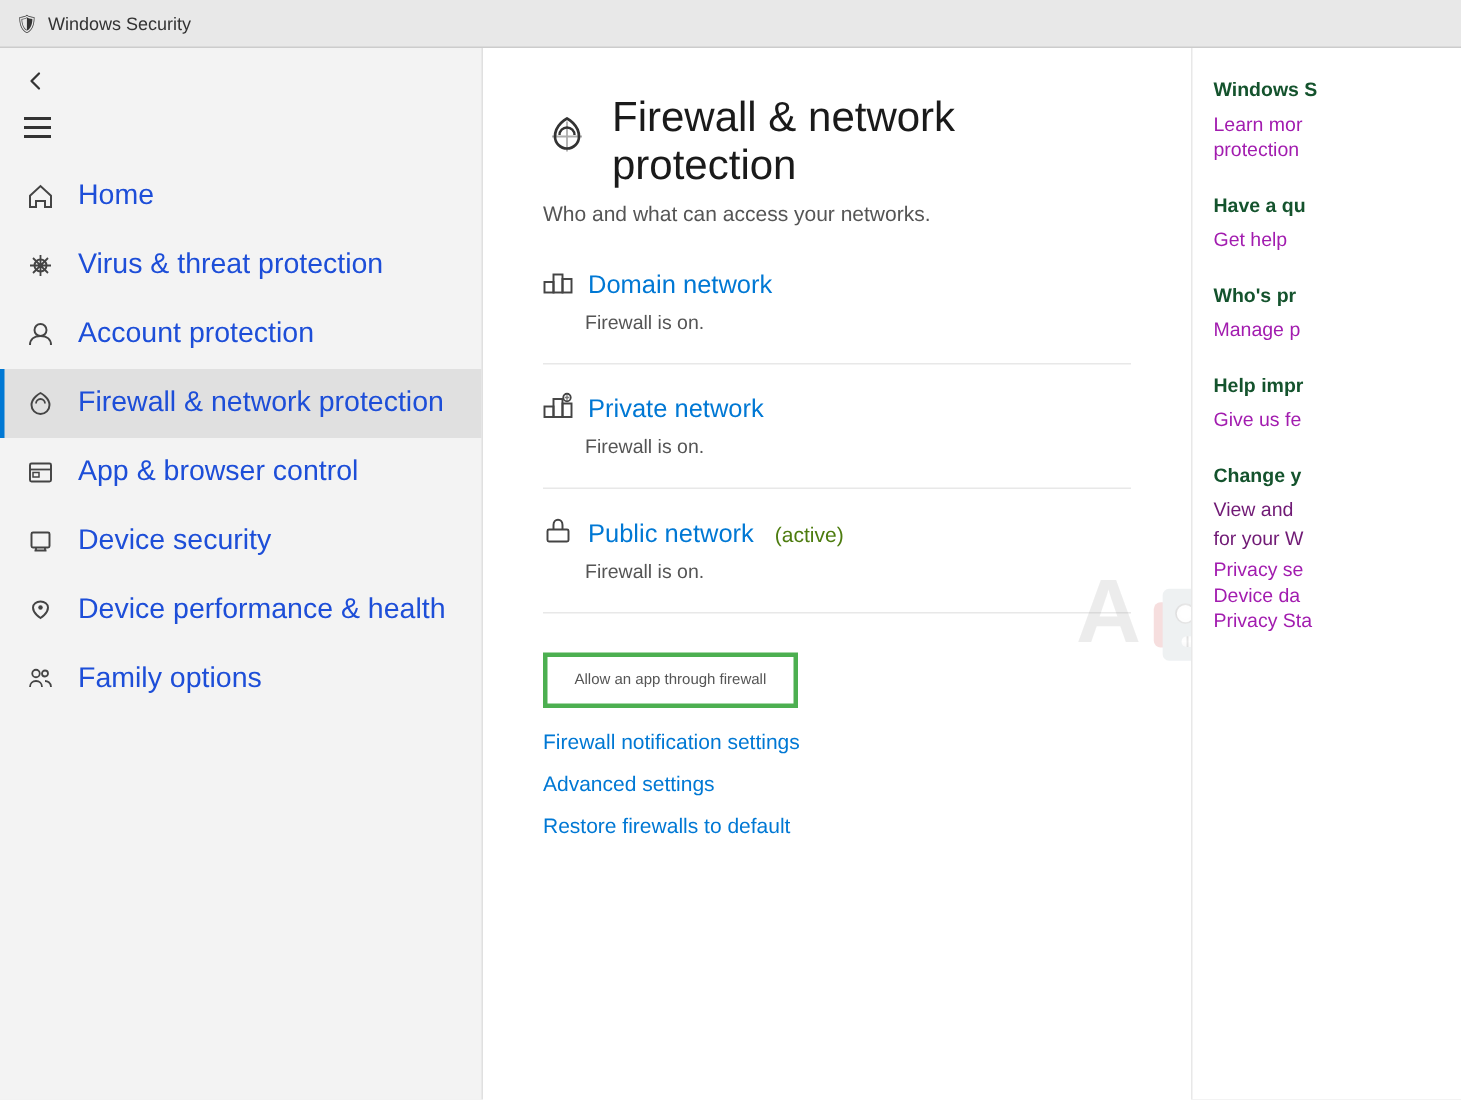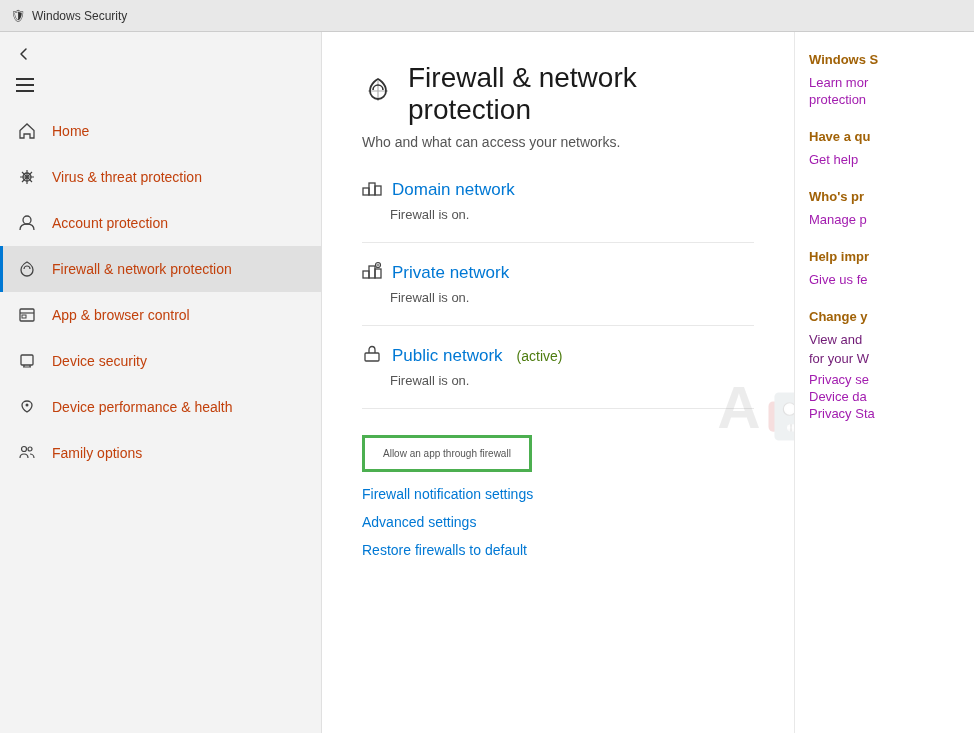--- a/index.html
+++ b/index.html
@@ -91,22 +91,22 @@
       width: 22px;
       height: 22px;
       display: flex;
       align-items: center;
       justify-content: center;
       flex-shrink: 0;
       font-size: 16px;
       color: #444;
     }
     .nav-label {
-      font-size: 14px;
-      color: #c2410c;
+      font-size: 19px;
+      color: #1d4ed8;
     }
     
     .main-content {
       flex: 1;
       background: #ffffff;
       overflow-y: auto;
       padding: 30px 40px 30px 40px;
     }
     .page-header {
       display: flex;
@@ -182,21 +182,21 @@
       flex-shrink: 0;
       overflow-y: auto;
       font-size: 13px;
     }
     .right-section {
       margin-bottom: 22px;
     }
     .right-section-title {
       font-size: 13px;
       font-weight: 600;
-      color: #a16207;
+      color: #14532d;
       margin-bottom: 6px;
       line-height: 1.3;
     }
     .right-section-text {
       font-size: 13px;
       color: #701a75;
       margin-bottom: 4px;
       line-height: 1.4;
     }
     .right-link {

